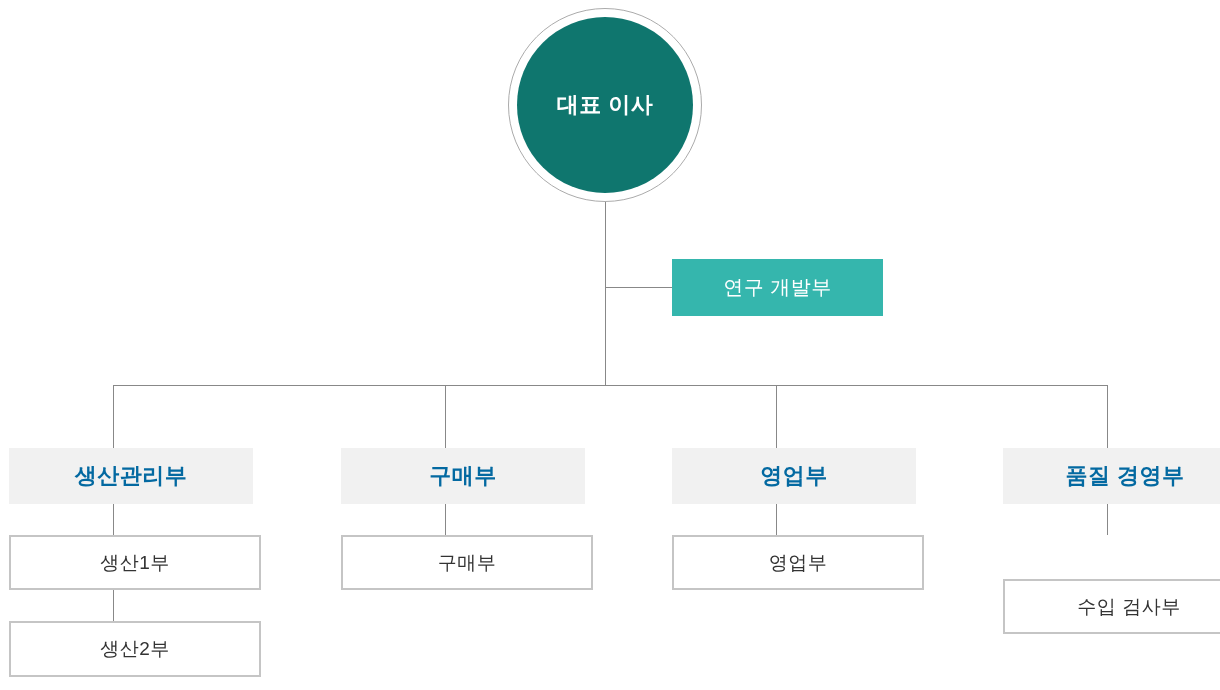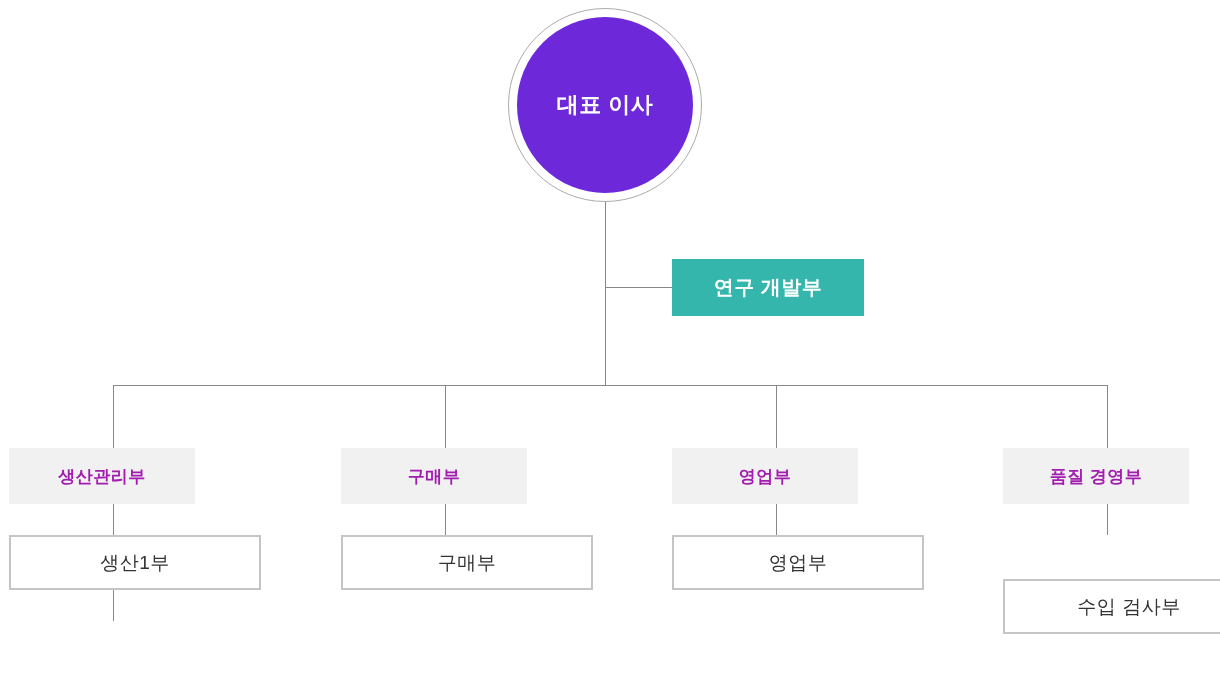--- a/index.html
+++ b/index.html
@@ -22,21 +22,21 @@
     width: 194px; height: 194px;
     border: 1px solid #ABABAB;
     border-radius: 50%;
     background: #ffffff;
     box-sizing: border-box;
   }
   .ceo-inner {
     position: absolute;
     left: 8px; top: 8px; right: 8px; bottom: 8px;
     border-radius: 50%;
-    background: #6d28d9;
+    background: #0f766e;
     display: flex;
     align-items: center;
     justify-content: center;
   }
   .ceo-label {
     color: #ffffff;
     font-size: 22px;
     font-weight: bold;
     letter-spacing: 0.5px;
   }
@@ -55,41 +55,41 @@
   .v-c1-a      { left: 113px;  top: 504px; width: 1px; height: 31px; }
   .v-c2-a      { left: 445px;  top: 504px; width: 1px; height: 31px; }
   .v-c3-a      { left: 776px;  top: 504px; width: 1px; height: 31px; }
   .v-c4-a      { left: 1107px; top: 504px; width: 1px; height: 31px; }
   .v-c1-b      { left: 113px;  top: 590px; width: 1px; height: 31px; }
   .v-c4-b      { left: 1107px; top: 590px; width: 1px; height: 31px; }
   
   .staff-box {
     position: absolute;
     left: 672px; top: 259px;
-    width: 192px; height: 57px;
+    width: 211px; height: 57px;
     background: #35B6AD;
     display: flex;
     align-items: center;
     justify-content: center;
     color: #ffffff;
     font-size: 20px;
-    font-weight: bold;
+    font-weight: normal;
     letter-spacing: 0.5px;
   }
   
   .dept-header {
     position: absolute;
     top: 448px;
-    width: 186px; height: 56px;
+    width: 244px; height: 56px;
     background: #F1F1F1;
     display: flex;
     align-items: center;
     justify-content: center;
-    color: #a21caf;
-    font-size: 17px;
+    color: #0369a1;
+    font-size: 22px;
     font-weight: bold;
     letter-spacing: 0.5px;
   }
   .dept-1 { left: 9px; }
   .dept-2 { left: 341px; }
   .dept-3 { left: 672px; }
   .dept-4 { left: 1003px; }
   
   .child-box {
     position: absolute;
@@ -160,14 +160,17 @@
   <div class="child-box row-1 col-2">
     <span>구매부</span>
   </div>
   <div class="child-box row-1 col-3">
     <span>영업부</span>
   </div>
   <div class="child-box row-1 col-4">
     <span>수입 검사부</span>
   </div>
 
+  <div class="child-box row-2 col-1">
+    <span>생산2부</span>
+  </div>
 
 </div>
 
 </body></html>

